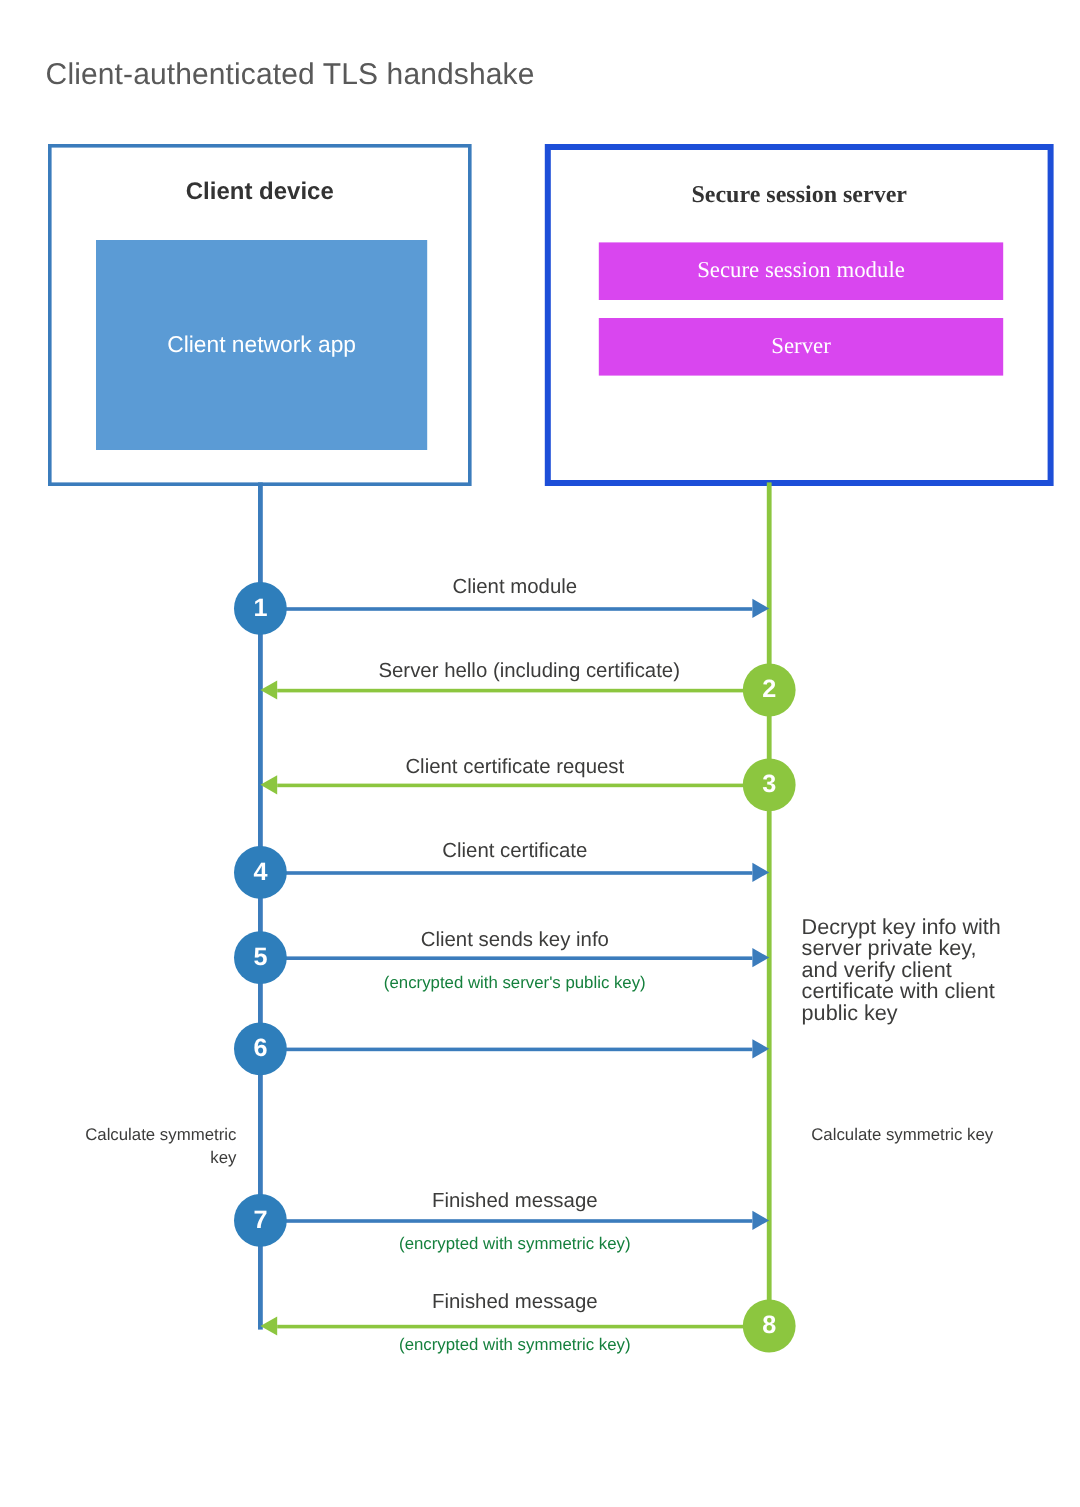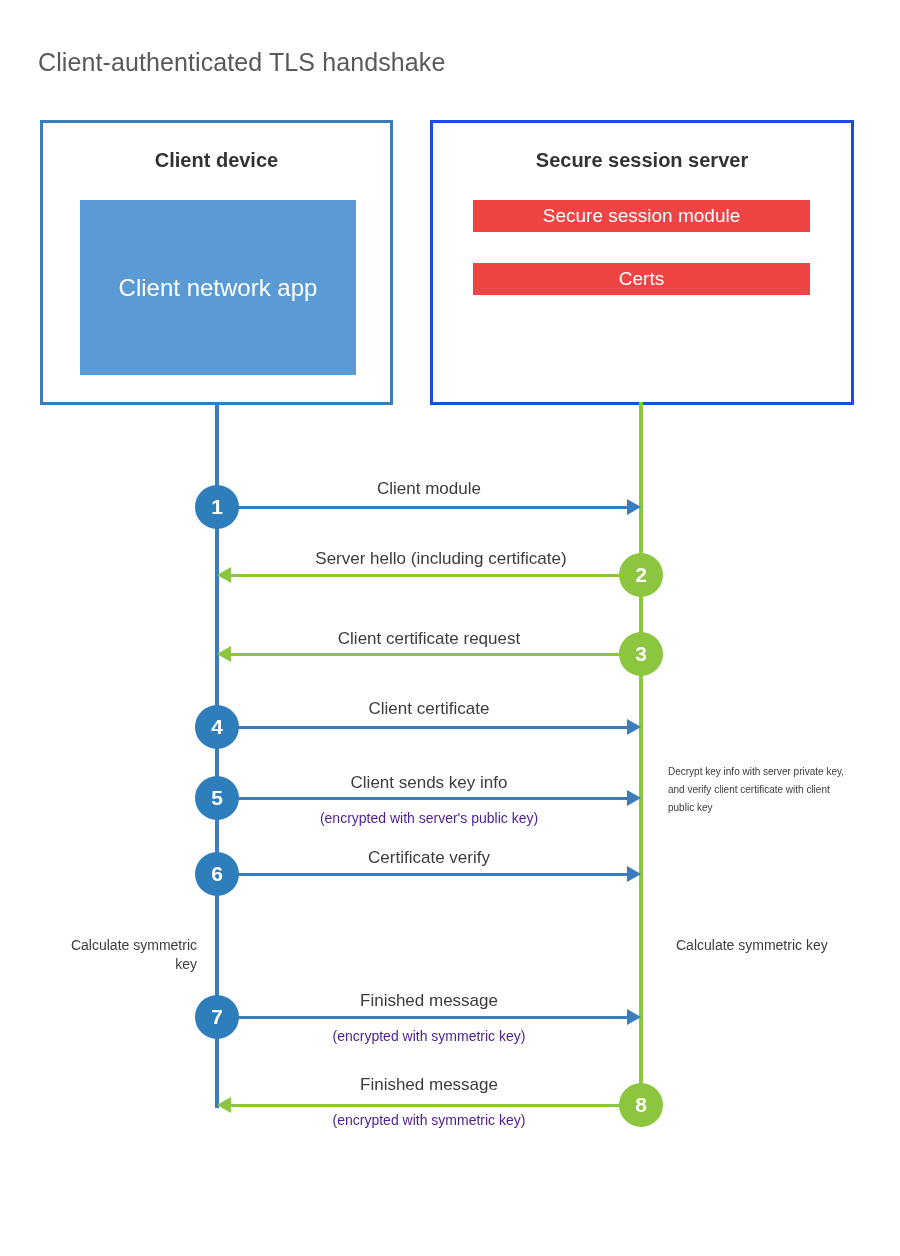--- a/index.html
+++ b/index.html
@@ -38,59 +38,60 @@
     box-sizing: border-box;
   }
   #client-box {
     left: 40px;
     top: 120px;
     width: 353px;
     height: 285px;
     border: 3px solid #3b7cbc;
   }
   #server-box {
-    left: 430px;
+    left: 454px;
     top: 120px;
     width: 424px;
     height: 285px;
-    border: 3px solid #1d4ed8;
+    border: 5px solid #1d4ed8;
+    font-family: Liberation Serif, serif;
   }
   .party-title {
     position: absolute;
     left: 0;
     right: 0;
     top: 26px;
     text-align: center;
     font-size: 20px;
     font-weight: bold;
     color: #333333;
   }
   #client-app {
     position: absolute;
     left: 37px;
     top: 77px;
     width: 276px;
     height: 175px;
     background: #5b9bd5;
     color: #ffffff;
-    font-size: 24px;
+    font-size: 19px;
     line-height: 27px;
     display: flex;
     align-items: center;
     justify-content: center;
     text-align: center;
     box-sizing: border-box;
     padding: 0 10px;
   }
   .server-bar {
     position: absolute;
     left: 40px;
     width: 337px;
-    height: 32px;
-    background: #ef4444;
+    height: 48px;
+    background: #d946ef;
     color: #ffffff;
     font-size: 19px;
     display: flex;
     align-items: center;
     justify-content: center;
     text-align: center;
     box-sizing: border-box;
   }
   #server-bar-0 { top: 77px; }
   #server-bar-1 { top: 140px; }
@@ -161,28 +162,28 @@
     position: absolute;
     text-align: center;
     font-size: 17px;
     color: #3c3c3b;
     white-space: nowrap;
   }
   .msg-sublabel {
     position: absolute;
     text-align: center;
     font-size: 14px;
-    color: #4c1d95;
+    color: #15803d;
     white-space: nowrap;
   }
 
   
   .side-note {
     position: absolute;
-    font-size: 10px;
+    font-size: 18px;
     line-height: 18px;
     color: #3c3c3b;
   }
   #server-note {
     left: 668px;
     top: 763px;
     width: 180px;
     text-align: left;
   }
   #client-calc-note {
@@ -210,21 +211,21 @@
   <div class="page-title">Client-authenticated TLS handshake</div>
 
   <div class="party-box" id="client-box">
     <div class="party-title">Client device</div>
     <div id="client-app">Client network app</div>
   </div>
 
   <div class="party-box" id="server-box">
     <div class="party-title">Secure session server</div>
     <div class="server-bar" id="server-bar-0">Secure session module</div>
-    <div class="server-bar" id="server-bar-1">Certs</div>
+    <div class="server-bar" id="server-bar-1">Server</div>
   </div>
 
   <div class="lifeline" id="client-lifeline"></div>
   <div class="lifeline" id="server-lifeline"></div>
 
   <div class="msg-label" style="left:217px; top:479px; width:424px;">Client module</div>
   <div class="msg-line to-server" style="left:217px; top:506px; width:410px;"></div>
   <div class="arrowhead right" style="left:627px; top:499px;"></div>
   <div class="step-circle client" style="top:485px;">1</div>
 
@@ -242,21 +243,20 @@
   <div class="msg-line to-server" style="left:217px; top:726px; width:410px;"></div>
   <div class="arrowhead right" style="left:627px; top:719px;"></div>
   <div class="step-circle client" style="top:705px;">4</div>
 
   <div class="msg-label" style="left:217px; top:773px; width:424px;">Client sends key info</div>
   <div class="msg-line to-server" style="left:217px; top:797px; width:410px;"></div>
   <div class="arrowhead right" style="left:627px; top:790px;"></div>
   <div class="msg-sublabel" style="left:217px; top:810px; width:424px;">(encrypted with server's public key)</div>
   <div class="step-circle client" style="top:776px;">5</div>
 
-  <div class="msg-label" style="left:217px; top:848px; width:424px;">Certificate verify</div>
   <div class="msg-line to-server" style="left:217px; top:873px; width:410px;"></div>
   <div class="arrowhead right" style="left:627px; top:866px;"></div>
   <div class="step-circle client" style="top:852px;">6</div>
 
   <div class="msg-label" style="left:217px; top:991px; width:424px;">Finished message</div>
   <div class="msg-line to-server" style="left:217px; top:1016px; width:410px;"></div>
   <div class="arrowhead right" style="left:627px; top:1009px;"></div>
   <div class="msg-sublabel" style="left:217px; top:1028px; width:424px;">(encrypted with symmetric key)</div>
   <div class="step-circle client" style="top:995px;">7</div>
 

